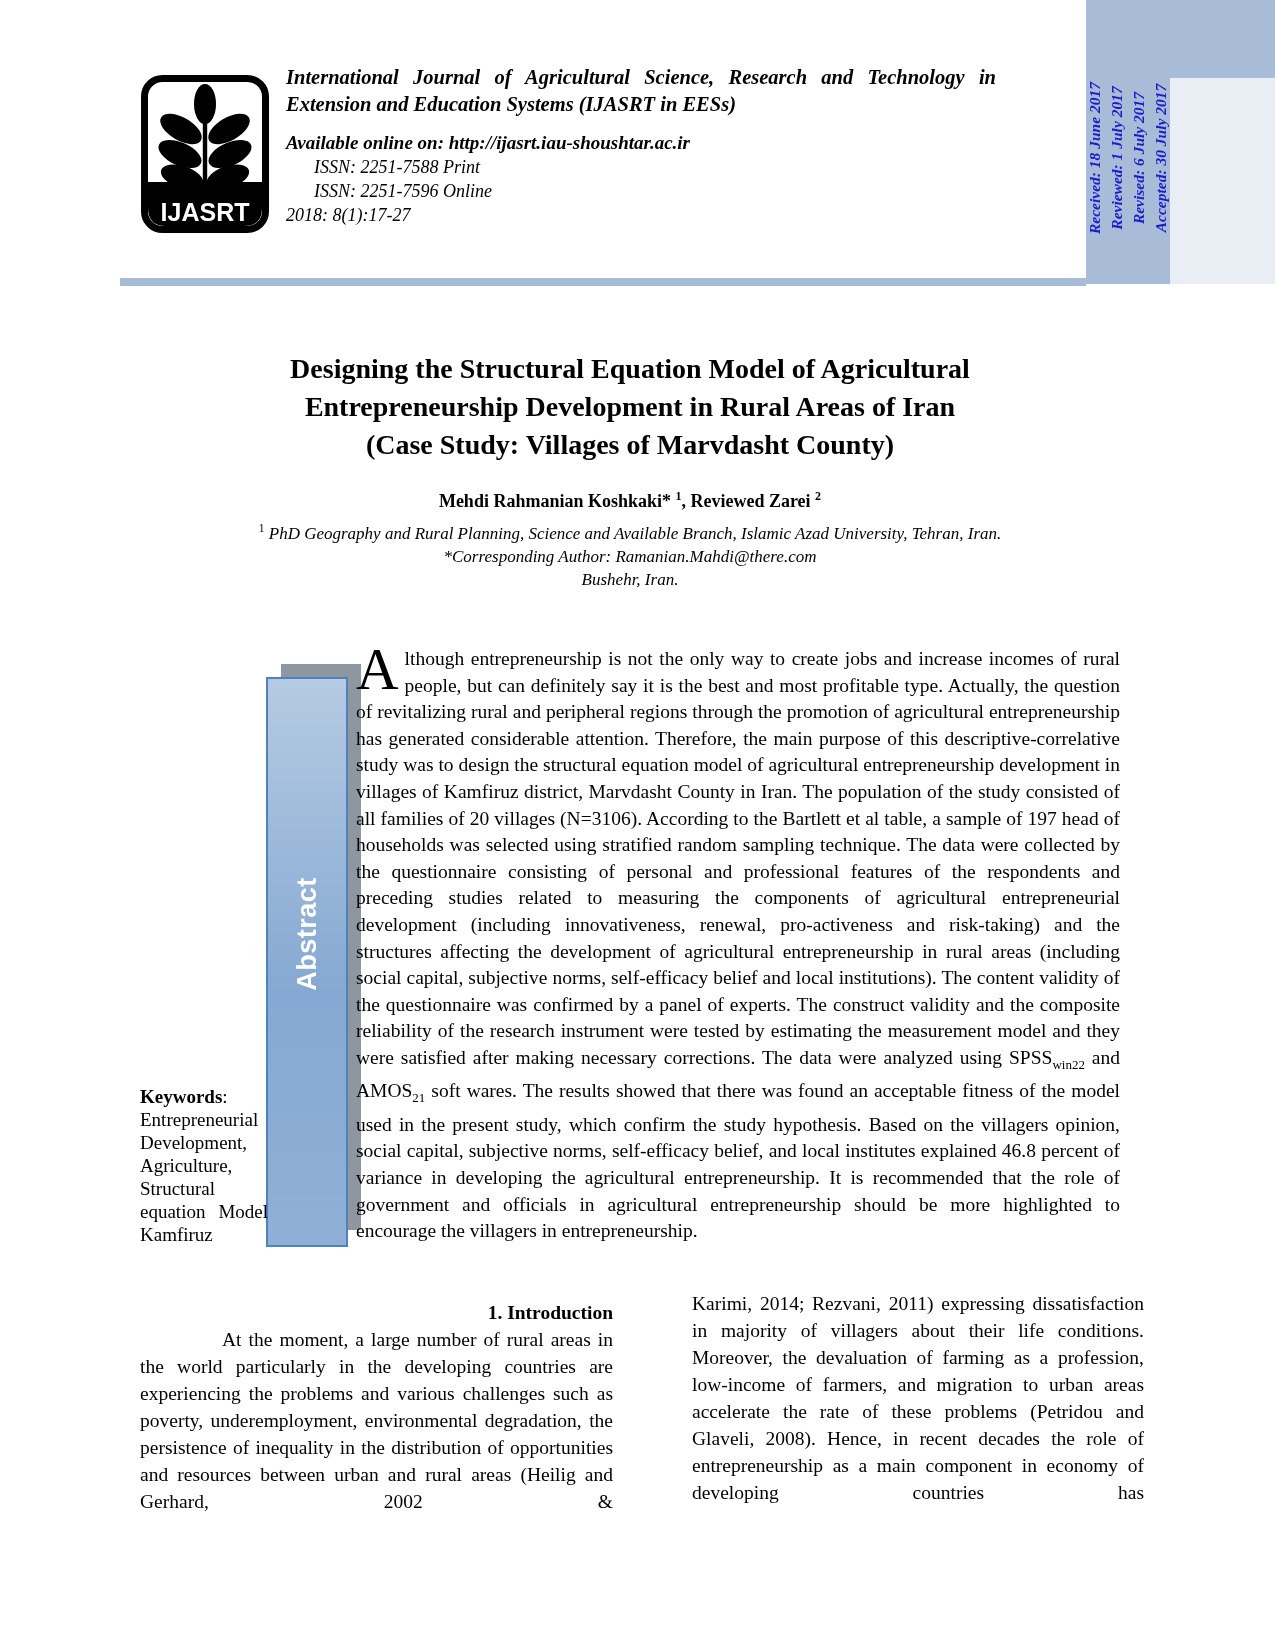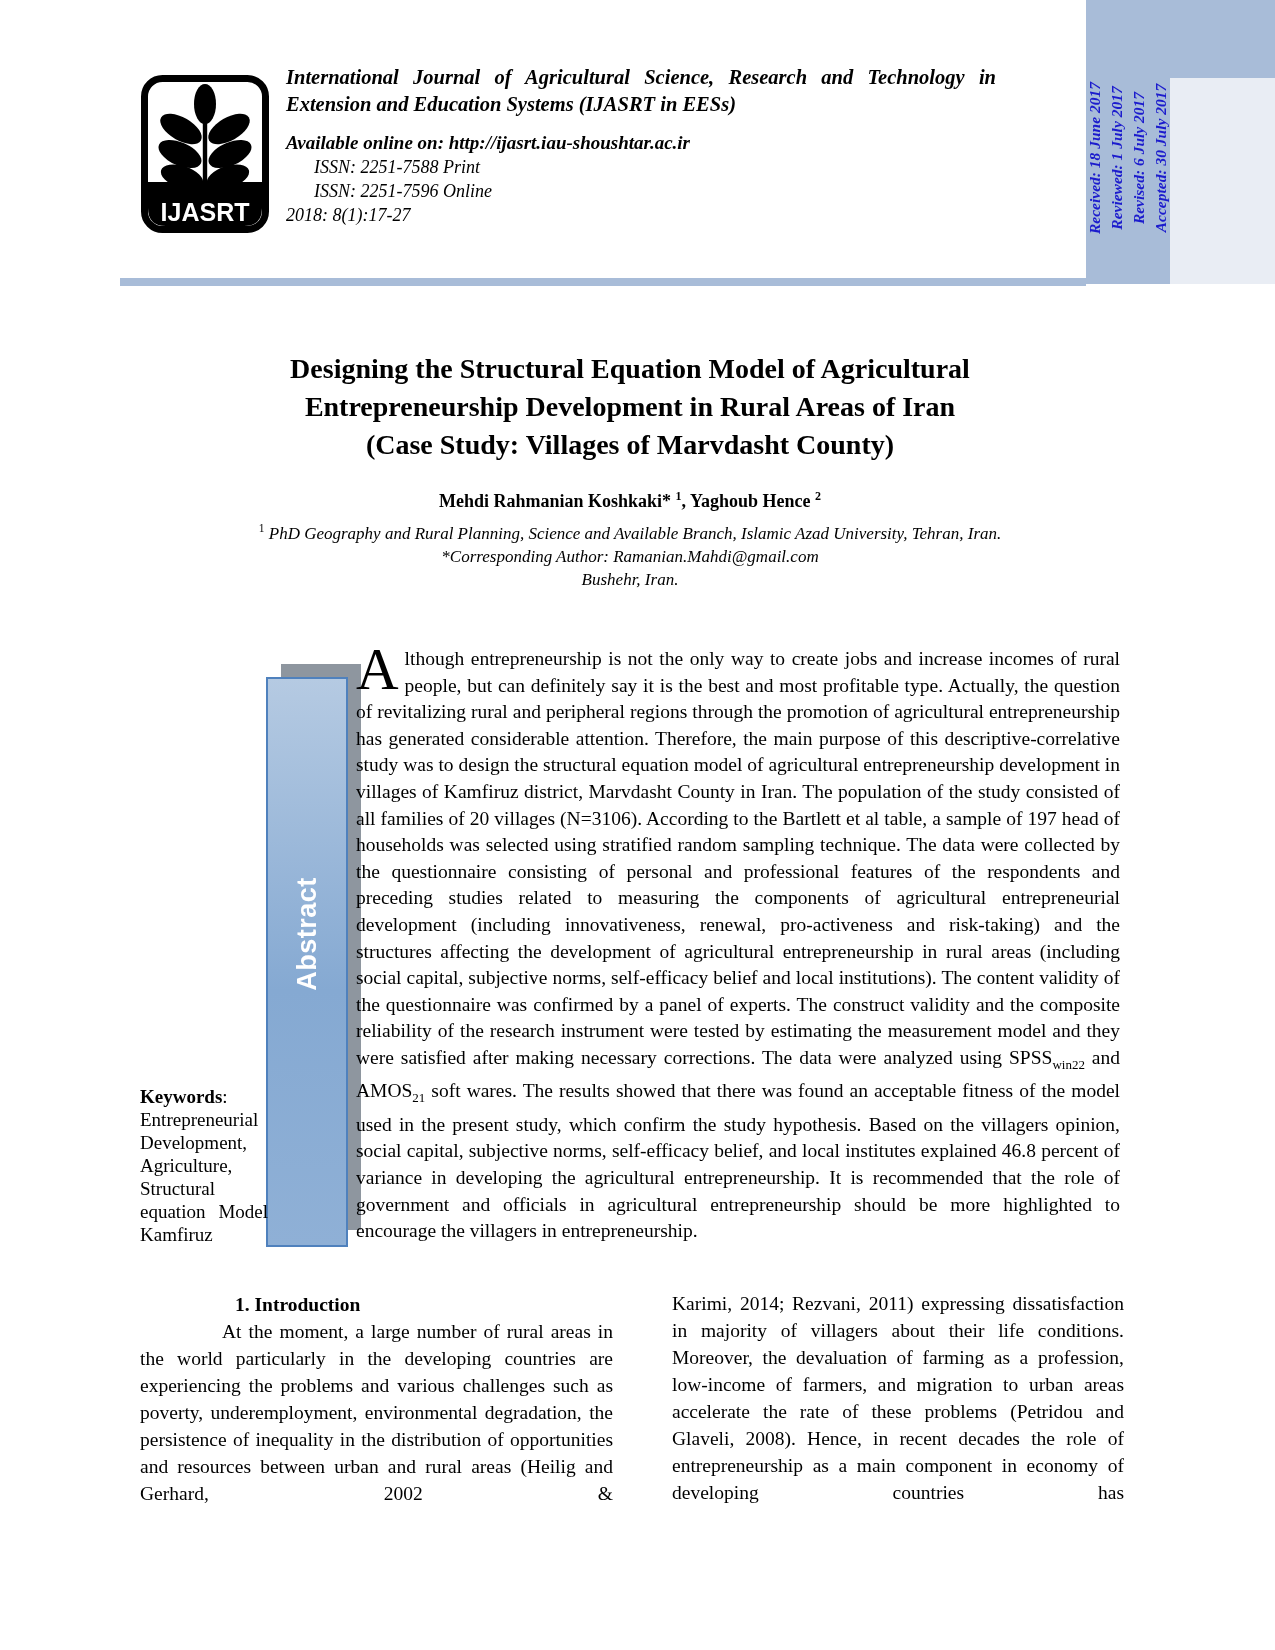--- a/index.html
+++ b/index.html
@@ -74,22 +74,22 @@
 
   
   .keywords {
     position:absolute; left:140px; top:1085px; width:128px;
     font-size:19px; line-height:23px; text-align:justify;
   }
   .kw-label { font-weight:bold; }
 
   
   .col-left  { position:absolute; left:140px; top:1290px; width:473px; }
-  .col-right { position:absolute; left:672px; top:1290px; width:452px;font-family:Liberation Serif, serif; }
-  .intro-heading { font-weight:bold; font-size:19.5px; margin:4px 0 2px 95px; }
+  .col-right { position:absolute; left:692px; top:1290px; width:452px;font-family:Liberation Serif, serif; }
+  .intro-heading { font-weight:bold; font-size:19.5px; margin:12px 0 2px 95px;text-align:right; }
   .intro-p {
     margin:0; font-size:19.5px; line-height:27px;
     text-align:justify; text-align-last:justify;
   }
   .indent { text-indent:82px; }
 </style>
 </head>
 <body>
 
 <div class="page">
@@ -131,26 +131,26 @@
     <div class="jissue">2018: 8(1):17-27</div>
   </div>
 
   <div class="title">
     <div>Designing the Structural Equation Model of Agricultural</div>
     <div>Entrepreneurship Development in Rural Areas of Iran</div>
     <div>(Case Study: Villages of Marvdasht County)</div>
   </div>
 
   <div class="authors">
-    <span>Mehdi Rahmanian Koshkaki* </span><sup>1</sup><span>, Yaghoub Hence </span><sup>2</sup>
+    <span>Mehdi Rahmanian Koshkaki* </span><sup>1</sup><span>, Reviewed Zarei </span><sup>2</sup>
   </div>
 
   <div class="affils">
     <div><sup>1</sup><span> PhD Geography and Rural Planning, Science and Available Branch, Islamic Azad University, Tehran, Iran.</span></div>
-    <div>*Corresponding Author: Ramanian.Mahdi@gmail.com</div>
+    <div>*Corresponding Author: Ramanian.Mahdi@there.com</div>
     <div>Bushehr, Iran.</div>
   </div>
 
   <div class="abs-shadow"></div>
   <div class="abs-box">
     <span class="abs-label">Abstract</span>
   </div>
 
   <div class="abs-text">
     <span class="dropcap">A</span><span>lthough entrepreneurship is not the only way to create jobs and increase incomes of rural people, but can definitely say it is the best and most profitable type. Actually, the question of revitalizing rural and peripheral regions through the promotion of agricultural entrepreneurship has generated considerable attention. Therefore, the main purpose of this descriptive-correlative study was to design the structural equation model of agricultural entrepreneurship development in villages of Kamfiruz district, Marvdasht County in Iran. The population of the study consisted of all families of 20 villages (N=3106). According to the Bartlett et al table, a sample of 197 head of households was selected using stratified random sampling technique. The data were collected by the questionnaire consisting of personal and professional features of the respondents and preceding studies related to measuring the components of agricultural entrepreneurial development (including innovativeness, renewal, pro-activeness and risk-taking) and the structures affecting the development of agricultural entrepreneurship in rural areas (including social capital, subjective norms, self-efficacy belief and local institutions). The content validity of the questionnaire was confirmed by a panel of experts. The construct validity and the composite reliability of the research instrument were tested by estimating the measurement model and they were satisfied after making necessary corrections. The data were analyzed using SPSS</span><sub>win22</sub><span> and AMOS</span><sub>21</sub><span> soft wares. The results showed that there was found an acceptable fitness of the model used in the present study, which confirm the study hypothesis. Based on the villagers opinion, social capital, subjective norms, self-efficacy belief, and local institutes explained 46.8 percent of variance in developing the agricultural entrepreneurship. It is recommended that the role of government and officials in agricultural entrepreneurship should be more highlighted to encourage the villagers in entrepreneurship.</span>

